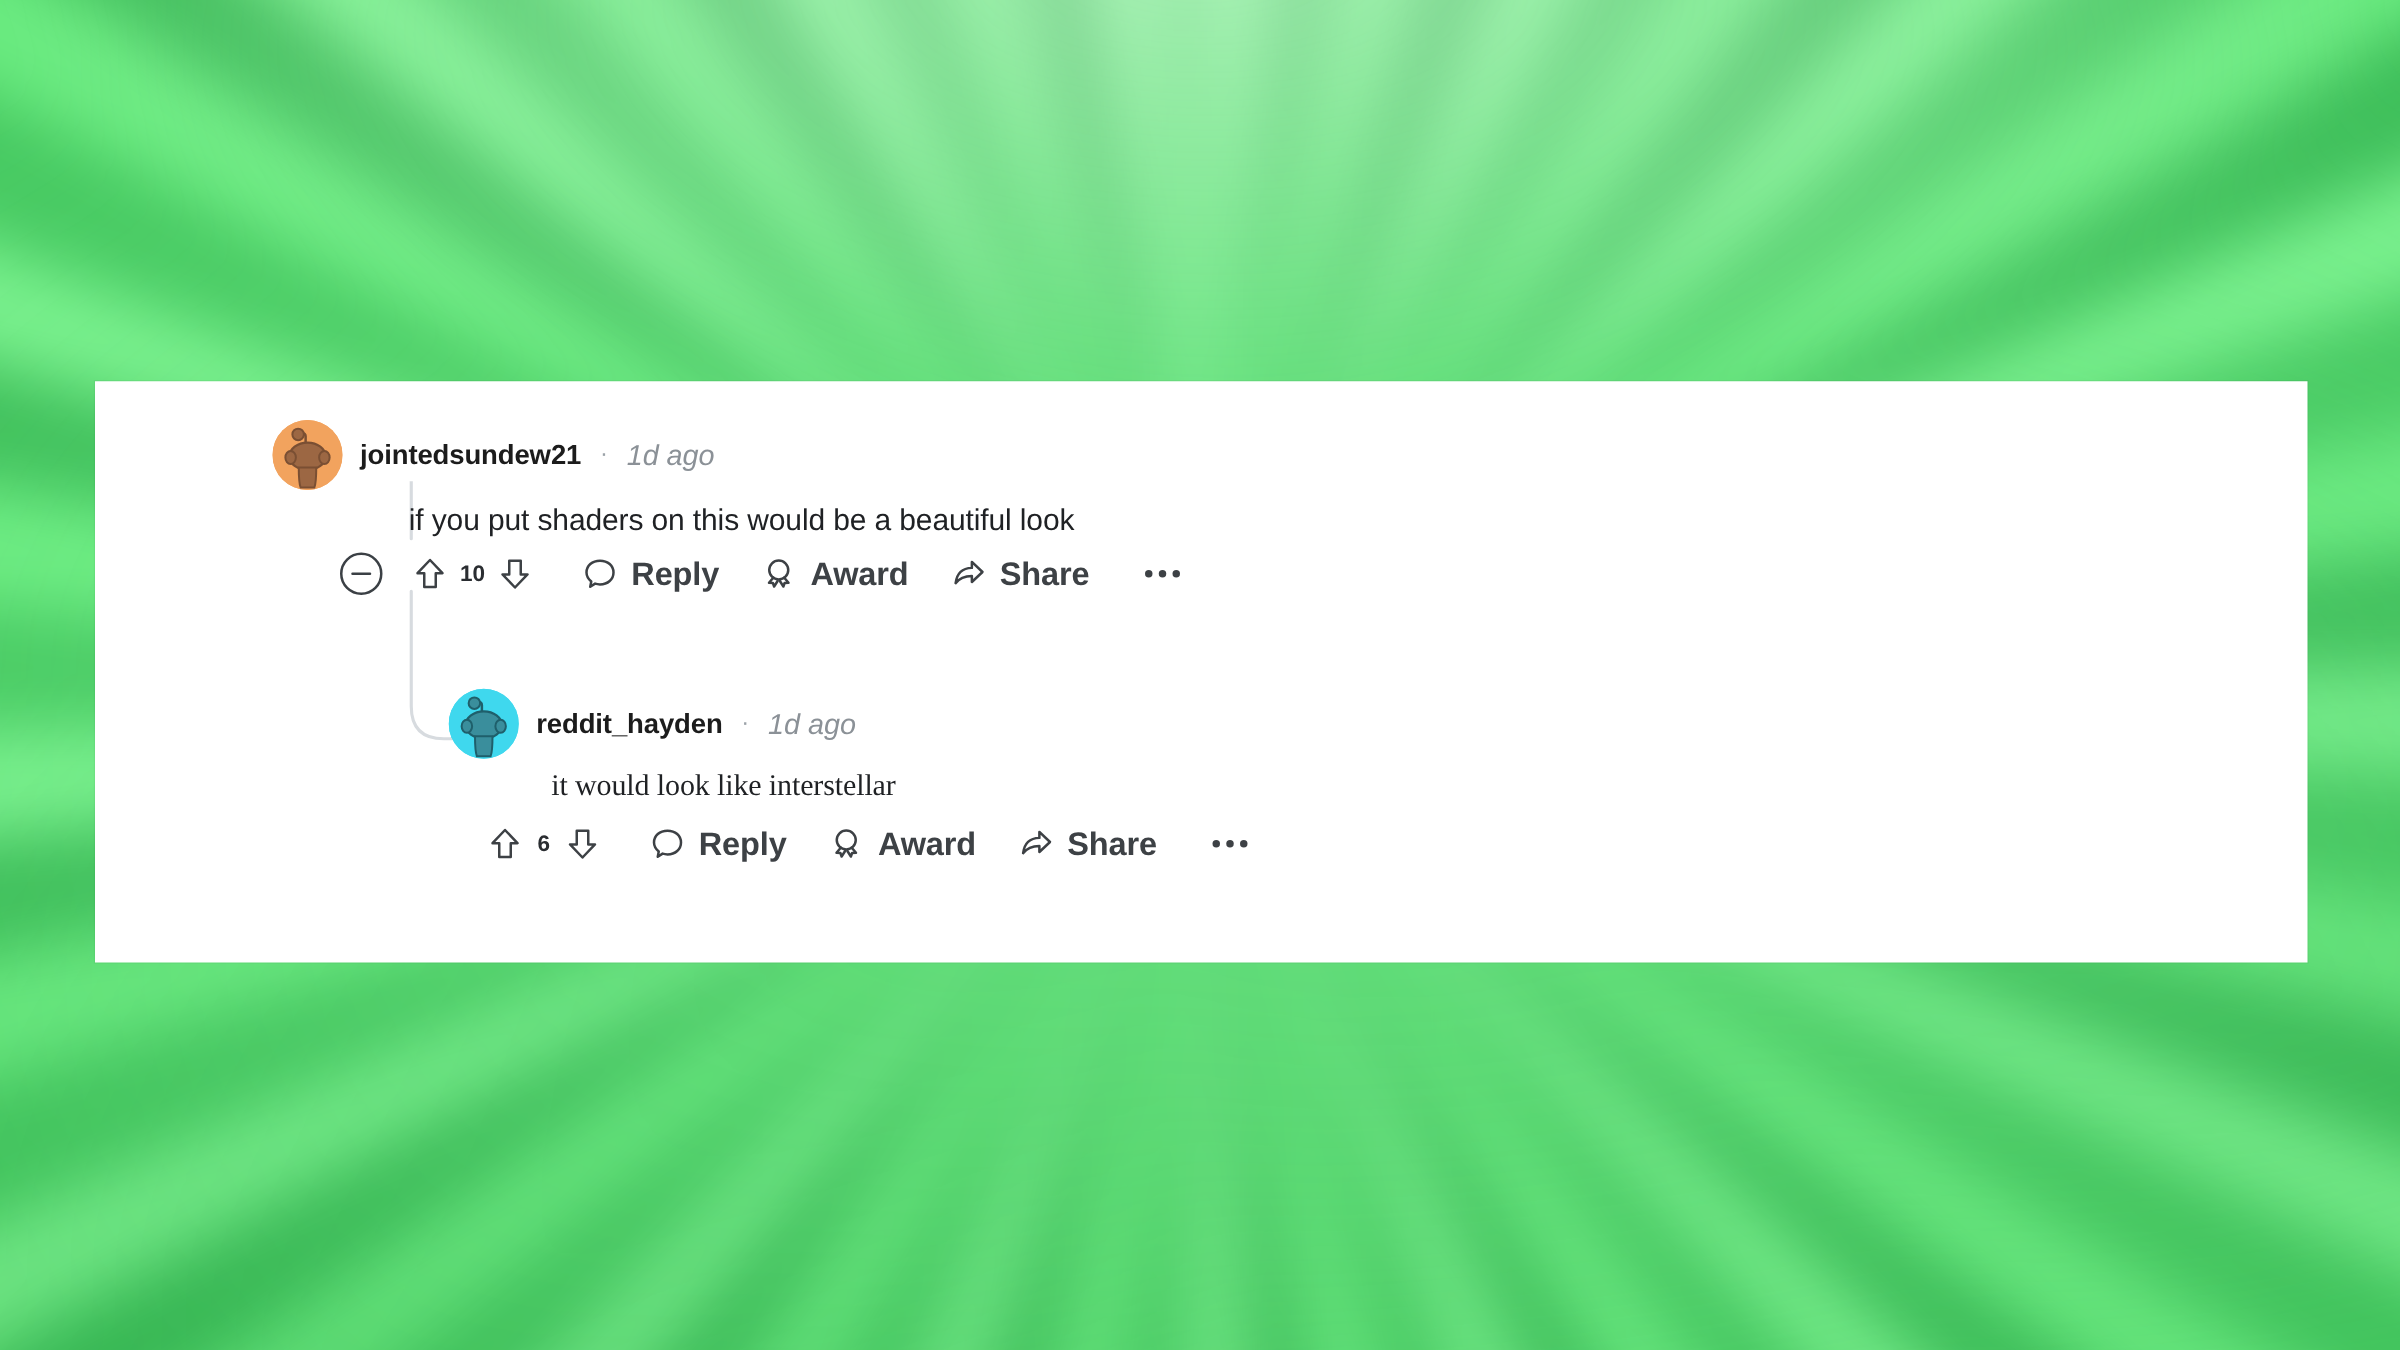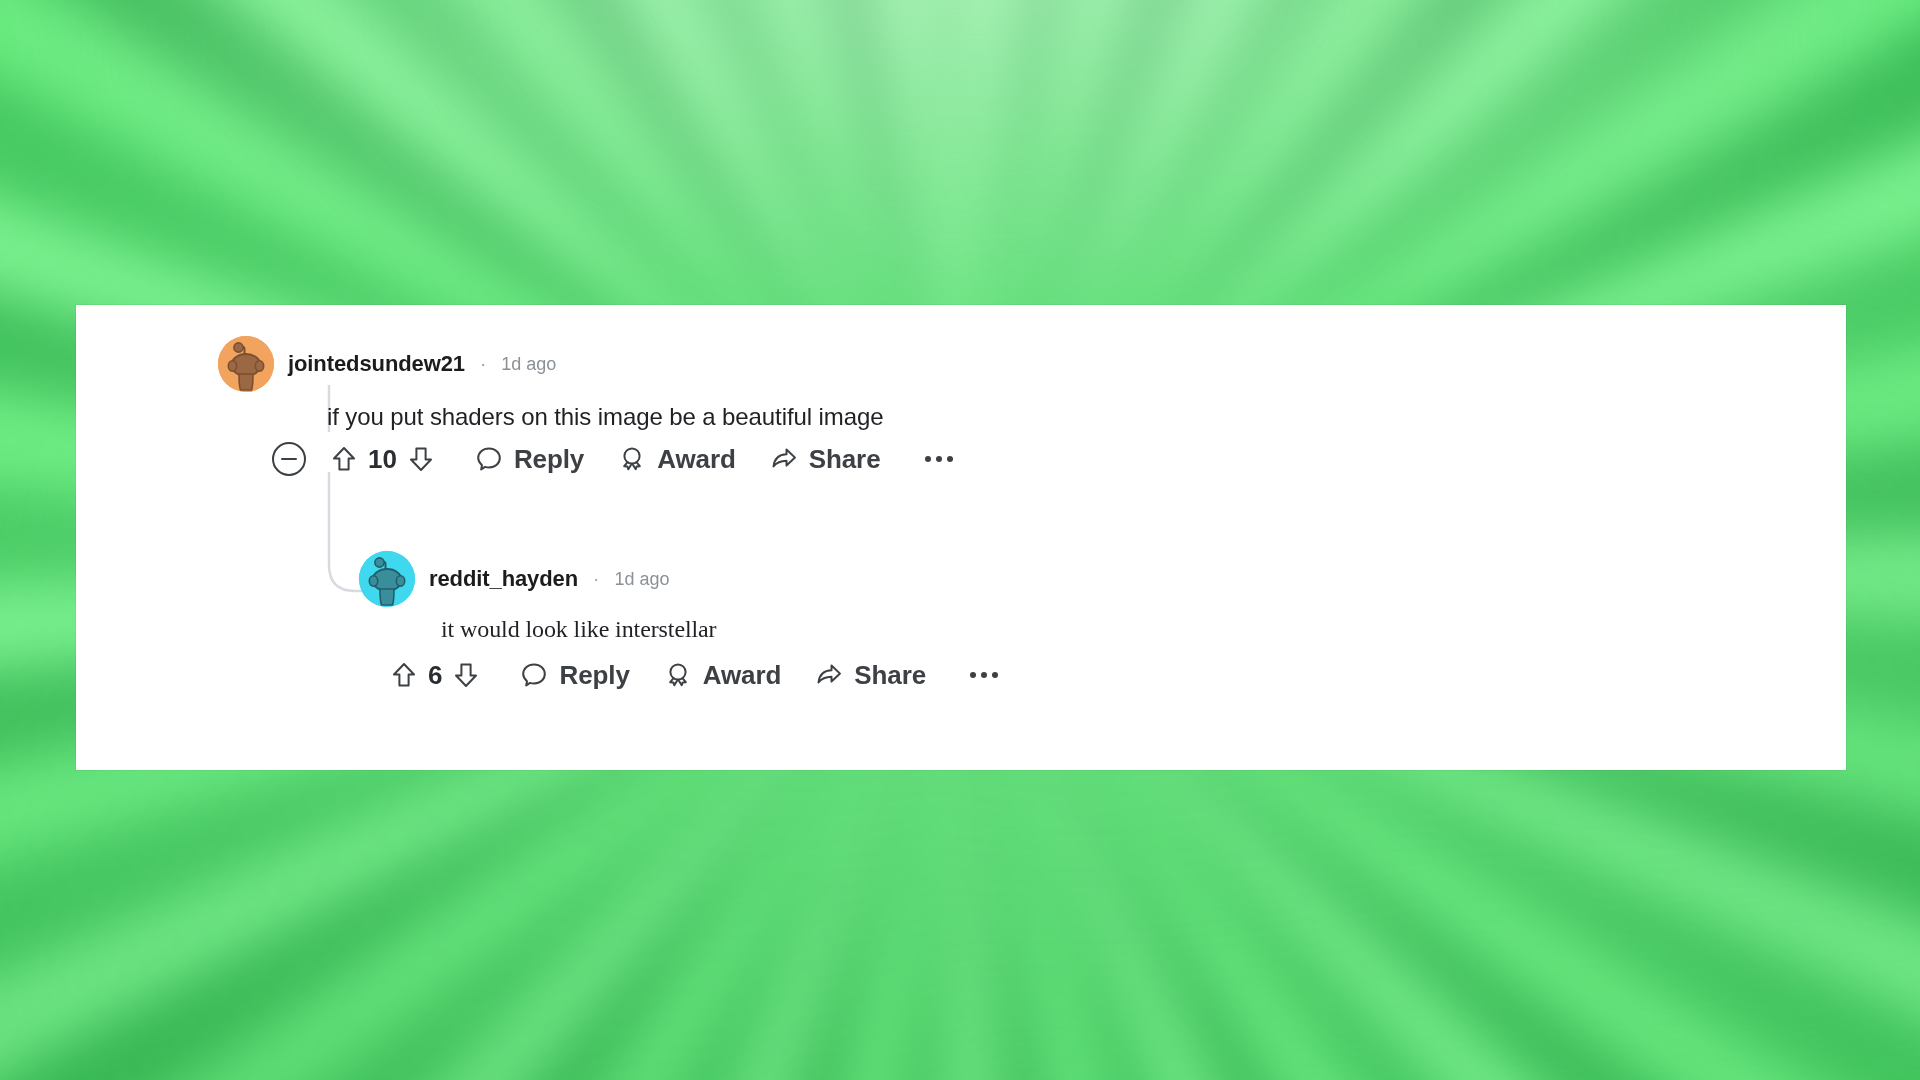--- a/index.html
+++ b/index.html
@@ -99,22 +99,23 @@
     letter-spacing: -0.1px;
     white-space: nowrap;
   }
   .meta-dot {
     color: #9ba2a8;
     font-size: 19px;
     margin: 0 1px;
   }
   .timestamp {
     color: #8b9197;
-    font-size: 18px;
+    font-size: 23px;
     white-space: nowrap;
+    font-style: italic;
   }
 
   .cmt-body {
     position: absolute;
     font-size: 24px;
     color: #1f2124;
     letter-spacing: -0.1px;
     white-space: nowrap;
   }
   #c1-body { left: 251px; top: 98px; }
@@ -164,21 +165,21 @@
     gap: 4px;
   }
   .vote-btn {
     width: 40px;
     height: 40px;
     display: flex;
     align-items: center;
     justify-content: center;
   }
   .vote-count {
-    font-size: 26px;
+    font-size: 18px;
     font-weight: 600;
     color: #2a2d31;
     min-width: 14px;
     text-align: center;
   }
 
   .action-item {
     display: flex;
     align-items: center;
     gap: 11px;
@@ -241,21 +242,21 @@
             <ellipse cx="41.5" cy="30" rx="4.2" ry="5.2" fill="#9c6743" stroke="#7a4f33" stroke-width="1.6"></ellipse>
 
             <path d="M21 38 Q21 50 22.5 54 L33.5 54 Q35 50 35 38 Z" fill="#9c6743" stroke="#7a4f33" stroke-width="1.6"></path>
           </svg>
         </div>
         <span class="username">jointedsundew21</span>
         <span class="meta-dot">·</span>
         <span class="timestamp">1d ago</span>
       </div>
 
-      <div class="cmt-body" id="c1-body">if you put shaders on this image be a beautiful image</div>
+      <div class="cmt-body" id="c1-body">if you put shaders on this would be a beautiful look</div>
 
       <div class="actions" id="c1-actions">
 
         <div class="collapse-btn">
           <span class="bar"></span>
         </div>
 
         <div class="vote-group">
           <div class="vote-btn">
             <svg class="ic" width="26" height="28" viewBox="0 0 26 28" fill="none">

